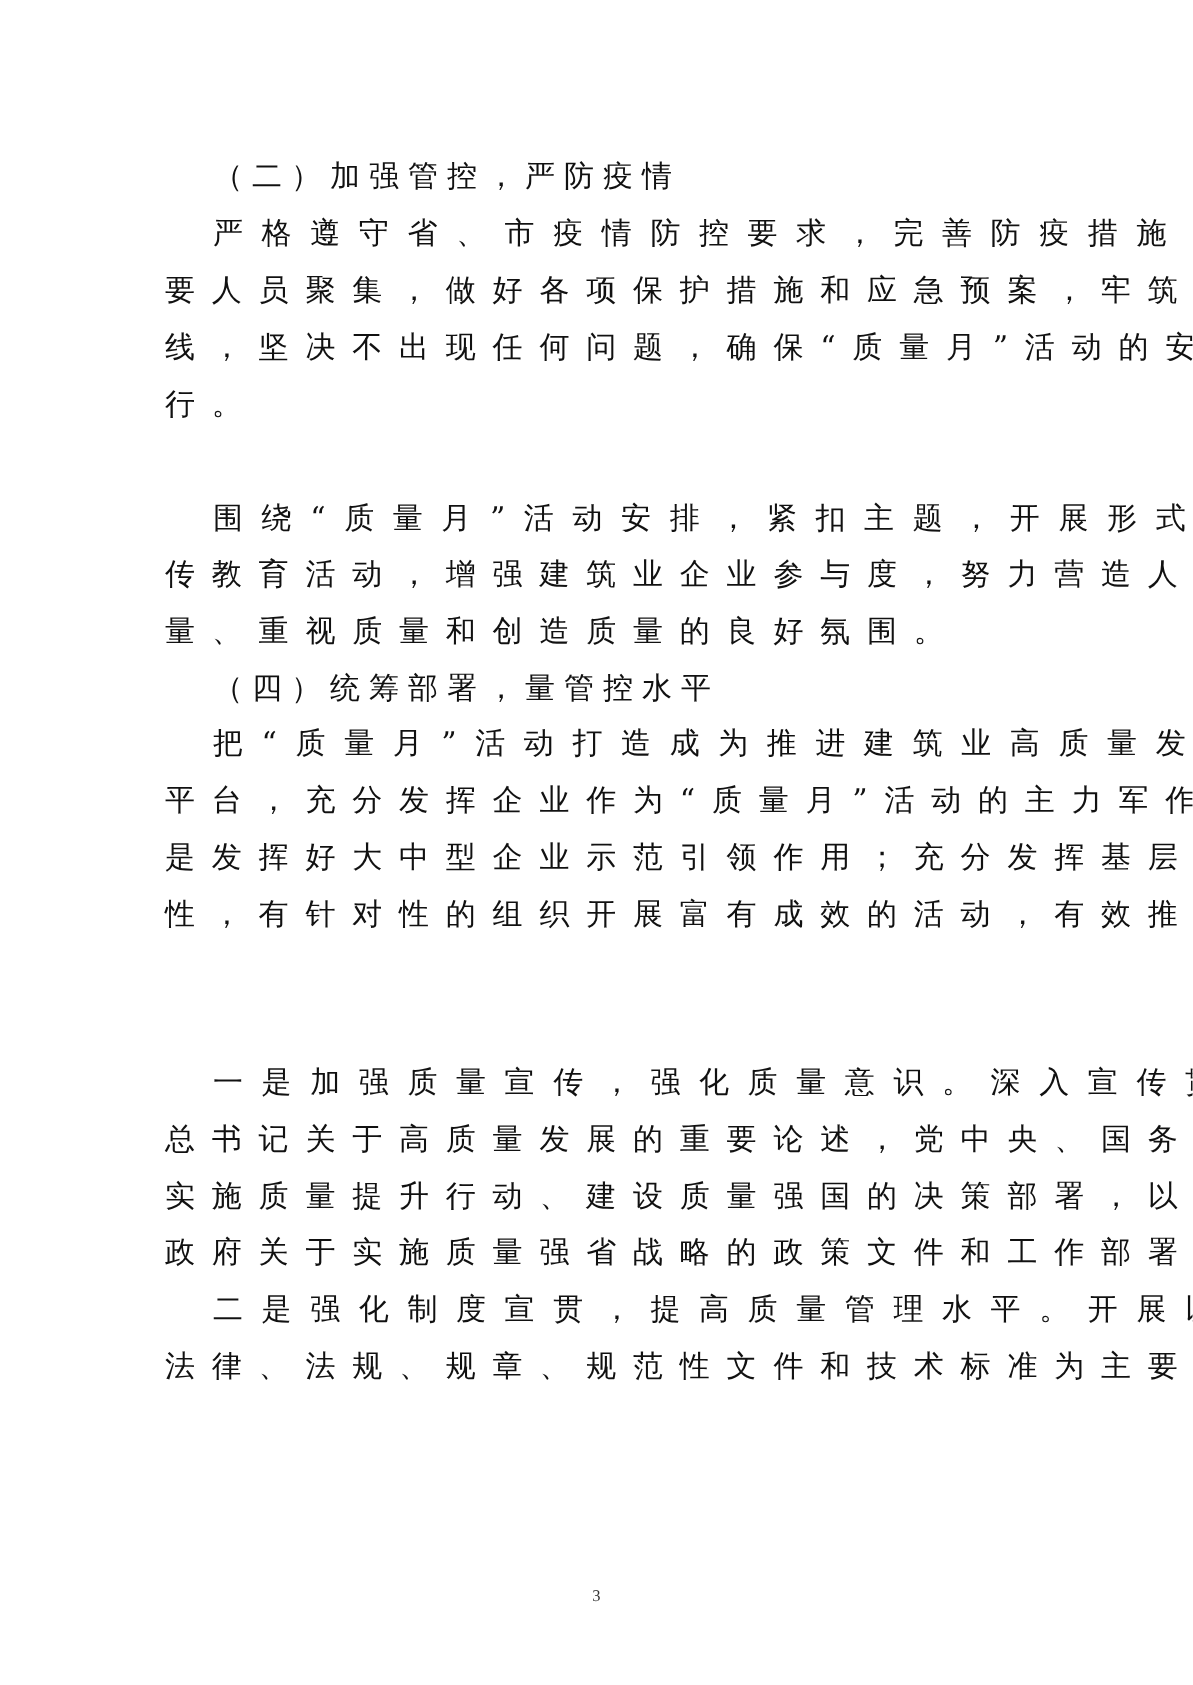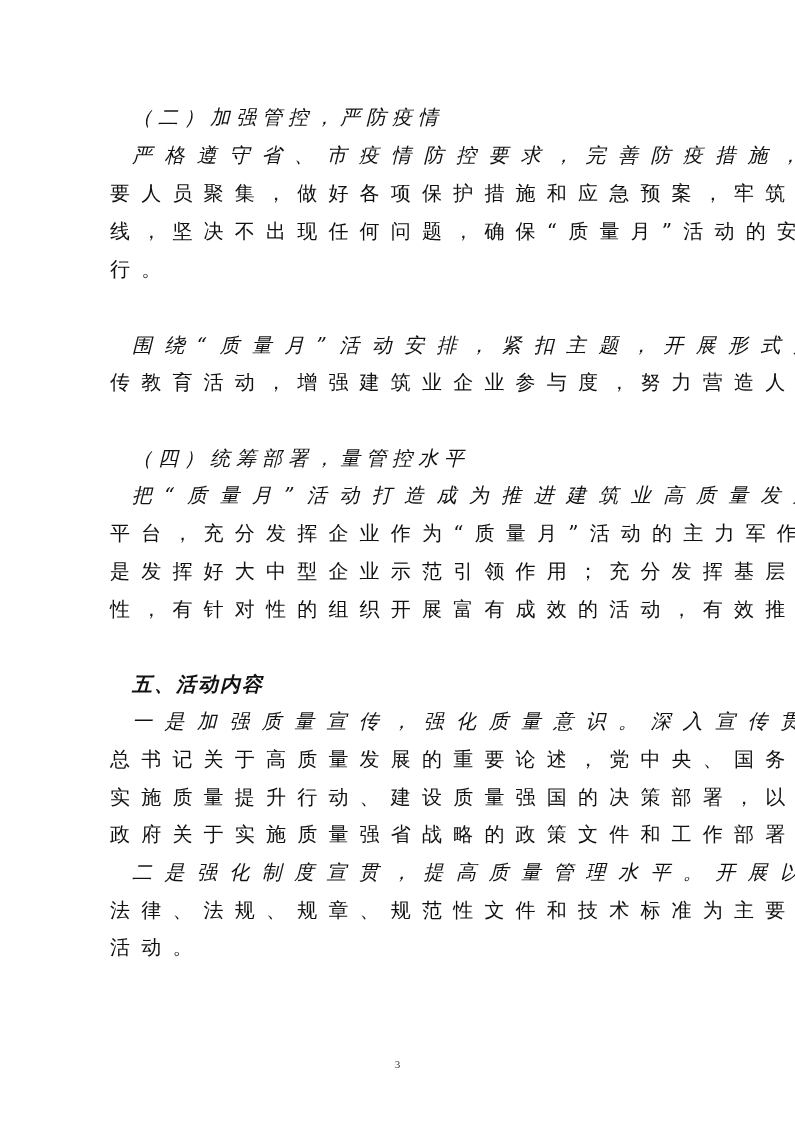--- a/index.html
+++ b/index.html
@@ -2,51 +2,50 @@
 <html><head>
 <meta charset="utf-8">
 <style>
   html, body { margin: 0; padding: 0; background: #ffffff; }
   body { width: 795px; height: 1123px; position: relative; overflow: hidden;
          font-family: "DejaVu Serif", "Liberation Serif", serif; color: #111; }
   .page { position: absolute; left: 0; top: 0; width: 795px; height: 1123px; background: #fff; }
   .line { position: absolute; left: 110px; width: 600px; height: 38px;
           font-size: 20px; line-height: 38px; white-space: nowrap;
           letter-spacing: 11.2px; }
-  .indent { left: 132px; font-style: italic; }
+  .indent { left: 142px; }
   .heading { font-family: "DejaVu Sans", "Liberation Sans", sans-serif; font-weight: bold; letter-spacing: 2px; font-size: 20px; }
   .sub { letter-spacing: 6px; }
   .pagenum { position: absolute; left: 0; width: 795px; top: 1058px; text-align: center;
              font-size: 11px; color: #333; font-family: "Liberation Serif", serif; }
 </style>
 </head>
 <body>
 
 <div class="page">
 
   <div class="line indent sub" style="top:98px">（二）加强管控，严防疫情</div>
   <div class="line indent" style="top:136px;letter-spacing:12.4px">严格遵守省、市疫情防控要求，完善防疫措施，减少不必</div>
   <div class="line" style="top:174px">要人员聚集，做好各项保护措施和应急预案，牢筑疫情安全防</div>
   <div class="line" style="top:212px">线，坚决不出现任何问题，确保“质量月”活动的安全有序进</div>
   <div class="line" style="top:250px">行。</div>
 
   <div class="line indent" style="top:326px;letter-spacing:12.4px">围绕“质量月”活动安排，紧扣主题，开展形式多样的宣</div>
   <div class="line" style="top:363px">传教育活动，增强建筑业企业参与度，努力营造人人关心质</div>
+  <div class="line" style="top:401px">量、重视质量和创造质量的良好氛围。</div>
 
   <div class="line indent sub" style="top:439px">（四）统筹部署，量管控水平</div>
   <div class="line indent" style="top:476px;letter-spacing:12.4px">把“质量月”活动打造成为推进建筑业高质量发展的重要</div>
   <div class="line" style="top:514px">平台，充分发挥企业作为“质量月”活动的主力军作用，尤其</div>
   <div class="line" style="top:552px">是发挥好大中型企业示范引领作用；充分发挥基层员工的积极</div>
   <div class="line" style="top:590px">性，有针对性的组织开展富有成效的活动，有效推动全行业质</div>
 
-  <div class="line indent heading" style="top:665px">五、活动内容</div>
 
   <div class="line indent" style="top:702px;letter-spacing:12.4px">一是加强质量宣传，强化质量意识。深入宣传贯彻习近平</div>
   <div class="line" style="top:740px">总书记关于高质量发展的重要论述，党中央、国务院关于深入</div>
   <div class="line" style="top:778px">实施质量提升行动、建设质量强国的决策部署，以及省委、省</div>
   <div class="line" style="top:815px">政府关于实施质量强省战略的政策文件和工作部署。</div>
 
   <div class="line indent" style="top:853px;letter-spacing:12.4px">二是强化制度宣贯，提高质量管理水平。开展以工程质量</div>
   <div class="line" style="top:891px">法律、法规、规章、规范性文件和技术标准为主要内容的宣传</div>
-  <div class="line" style="top:928px">活动。</div>
 
   <div class="pagenum">3</div>
 </div>
 
 </body></html>

